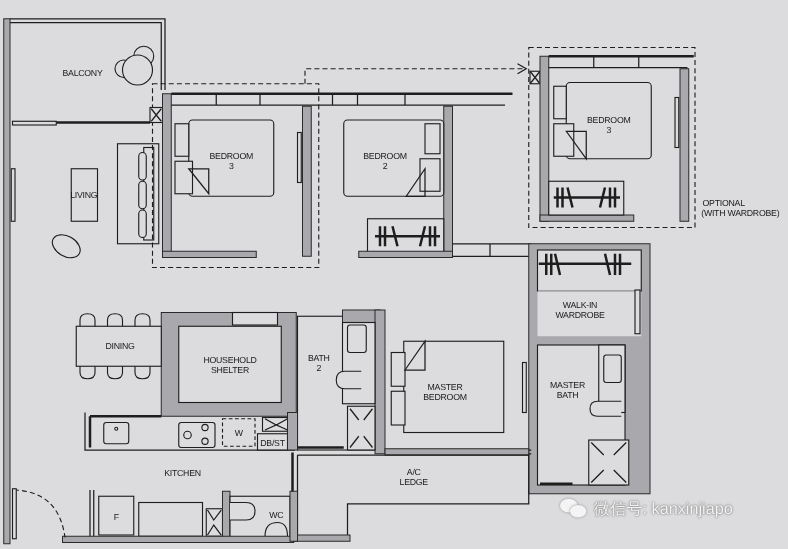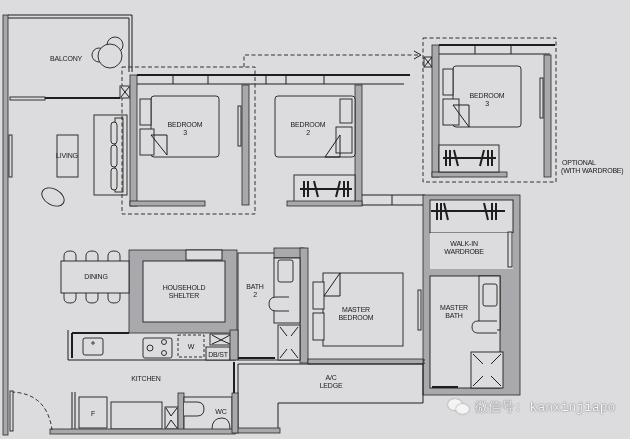--- a/index.html
+++ b/index.html
@@ -4,21 +4,21 @@
 <style>
   html, body { margin: 0; padding: 0; background: #dcdcdf; }
   body { width: 630px; height: 439px; overflow: hidden; position: relative; font-family: "Liberation Sans", sans-serif; }
   svg { position: absolute; left: 0; top: 0; }
   .lbl { font-family: "Liberation Sans", sans-serif; font-size: 7px; fill: #1a1a1a; text-anchor: middle; letter-spacing: -0.2px; }
   .wall { fill: #a9a9ad; stroke: #2a2a2a; stroke-width: 0.8; }
   .line { fill: none; stroke: #1e1e1e; stroke-width: 1; }
   .thick { fill: none; stroke: #1e1e1e; stroke-width: 2; }
   .furn { fill: #dcdcdf; stroke: #1e1e1e; stroke-width: 0.9; }
   .dash { fill: none; stroke: #1e1e1e; stroke-width: 0.9; stroke-dasharray: 4 2.5; }
-  .wm { position: absolute; left: 448px; top: 398px; font-family: Liberation Mono, monospace; font-size: 13px; color: #f4f4f4; text-shadow: 0 0 2px #888, 0 0 1px #666; display: flex; align-items: center; gap: 5px; }
+  .wm { position: absolute; left: 448px; top: 398px; font-family: Liberation Sans, sans-serif; font-size: 13px; color: #f4f4f4; text-shadow: 0 0 2px #888, 0 0 1px #666; display: flex; align-items: center; gap: 5px; }
   .wm-icon { width: 22px; height: 16px; position: relative; }
   .wm-icon .b1 { position: absolute; left: 0; top: 0; width: 14px; height: 11px; border-radius: 50%; background: #f4f4f4; box-shadow: 0 0 2px #888; }
   .wm-icon .b2 { position: absolute; left: 8px; top: 5px; width: 13px; height: 10px; border-radius: 50%; background: #f4f4f4; box-shadow: 0 0 2px #888; }
 </style>
 </head>
 <body>
 
 <svg width="630" height="439" viewBox="0 0 630 439" xmlns="http://www.w3.org/2000/svg">
 
   <rect class="wall" x="3" y="15" width="5" height="420"></rect>

